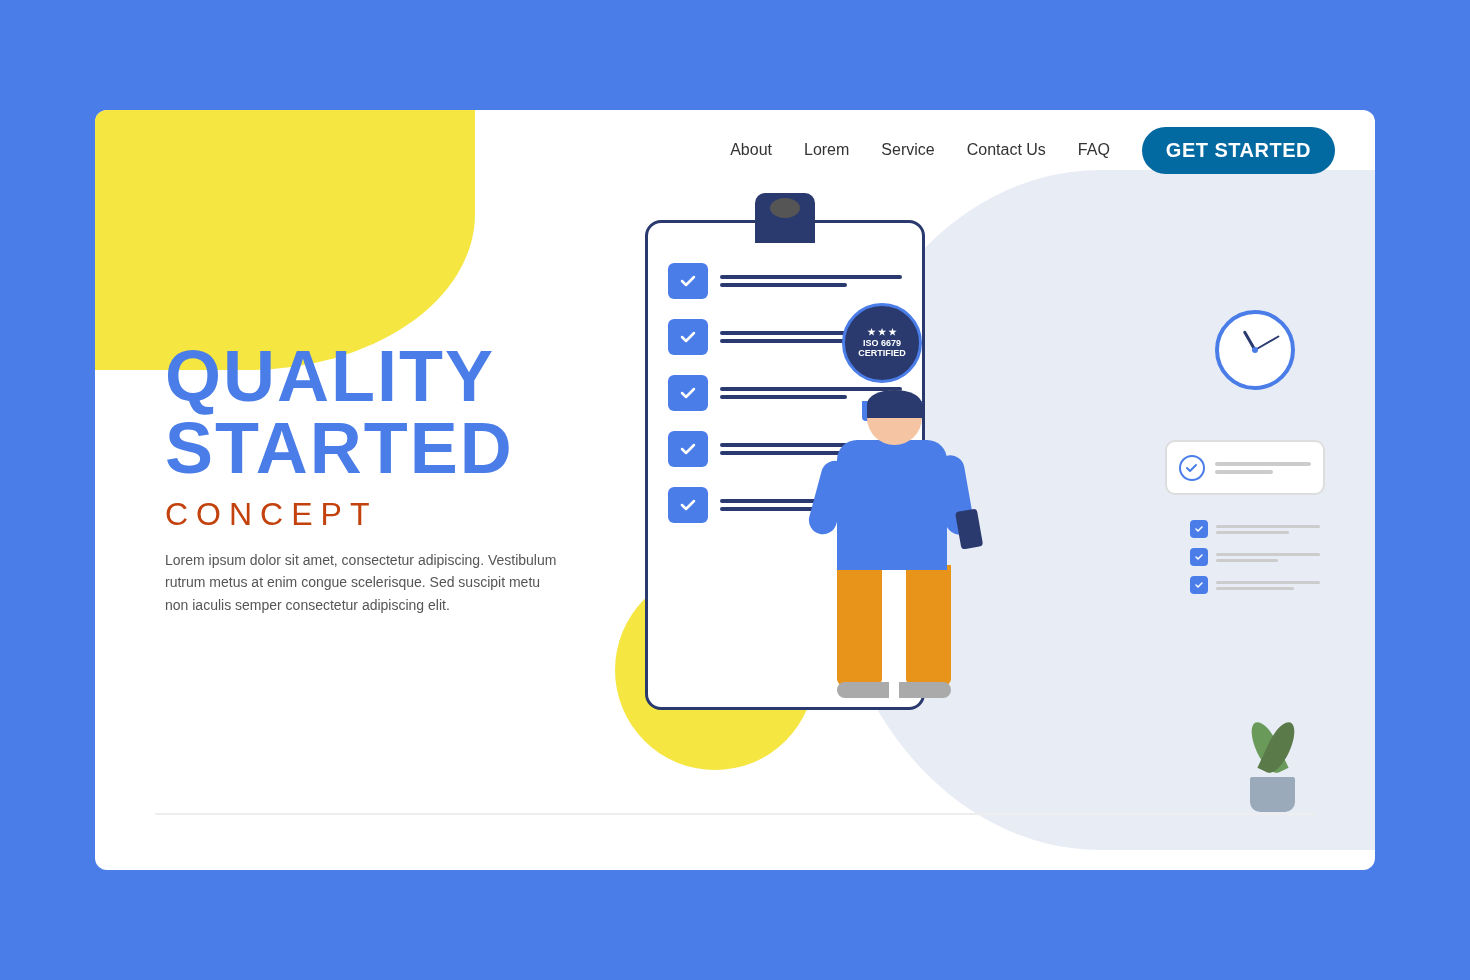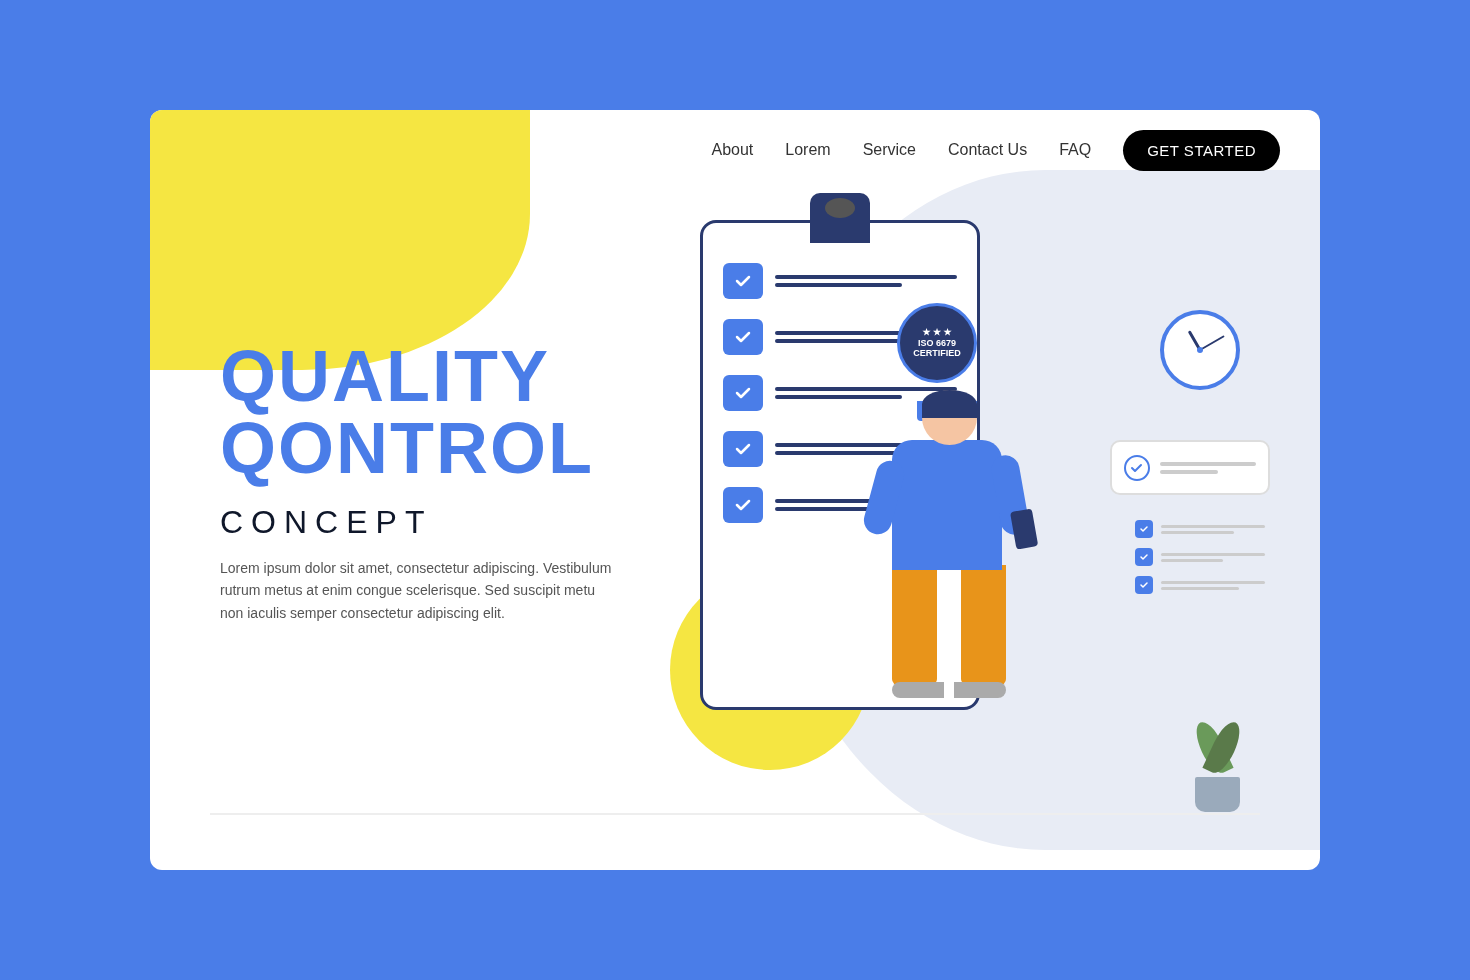--- a/index.html
+++ b/index.html
@@ -6,21 +6,21 @@
     body {
       width: 1470px;
       height: 980px;
       background-color: #4A7DE8;
       display: flex;
       align-items: center;
       justify-content: center;
       font-family: 'Arial', sans-serif;
     }
     .page-container {
-      width: 1170px;
+      width: 1280px;
       height: 760px;
       background: white;
       border-radius: 12px;
       position: relative;
       overflow: hidden;
     }
     
     .blob-yellow-top {
       position: absolute;
       top: 0;
@@ -65,27 +65,27 @@
       z-index: 10;
       gap: 32px;
     }
     .nav-link {
       font-size: 16px;
       color: #333;
       text-decoration: none;
       cursor: pointer;
     }
     .btn-get-started {
-      background: #000000;
+      background: #0369a1;
       color: white;
       border: none;
       padding: 12px 24px;
       border-radius: 25px;
-      font-size: 15px;
-      font-weight: normal;
+      font-size: 20px;
+      font-weight: bold;
       cursor: pointer;
       letter-spacing: 0.5px;
     }
     
     .hero-text {
       position: absolute;
       top: 230px;
       left: 70px;
       z-index: 10;
     }
@@ -99,23 +99,23 @@
     .title-control {
       font-size: 72px;
       font-weight: 900;
       color: #4A7DE8;
       line-height: 1;
       letter-spacing: 2px;
     }
     .title-concept {
       font-size: 32px;
       font-weight: 400;
-      color: #0f172a;
+      color: #c2410c;
       letter-spacing: 8px;
-      margin-top: 20px;
+      margin-top: 12px;
     }
     .hero-desc {
       margin-top: 16px;
       font-size: 14px;
       color: #555;
       line-height: 1.6;
       max-width: 400px;
     }
     
     .clipboard-area {
@@ -423,21 +423,21 @@
     <a class="nav-link">About</a>
     <a class="nav-link">Lorem</a>
     <a class="nav-link">Service</a>
     <a class="nav-link">Contact Us</a>
     <a class="nav-link">FAQ</a>
     <button class="btn-get-started">GET STARTED</button>
   </nav>
 
   <div class="hero-text">
     <div class="title-quality">QUALITY</div>
-    <div class="title-control">QONTROL</div>
+    <div class="title-control">STARTED</div>
     <div class="title-concept">CONCEPT</div>
     <p class="hero-desc">Lorem ipsum dolor sit amet, consectetur adipiscing. Vestibulum rutrum metus at enim congue scelerisque. Sed suscipit metu non iaculis semper consectetur adipiscing elit.</p>
   </div>
 
   <div class="clipboard-area">
     <div class="clipboard-body">
       <div class="clipboard-clip"></div>
 
       <div class="iso-badge">
         <div class="iso-badge-circle">

